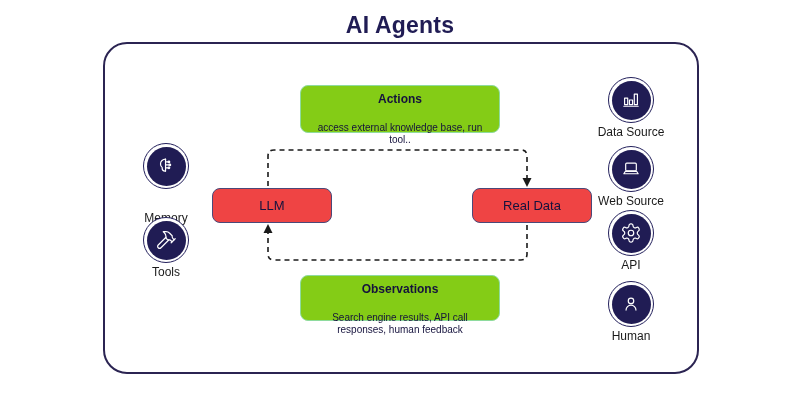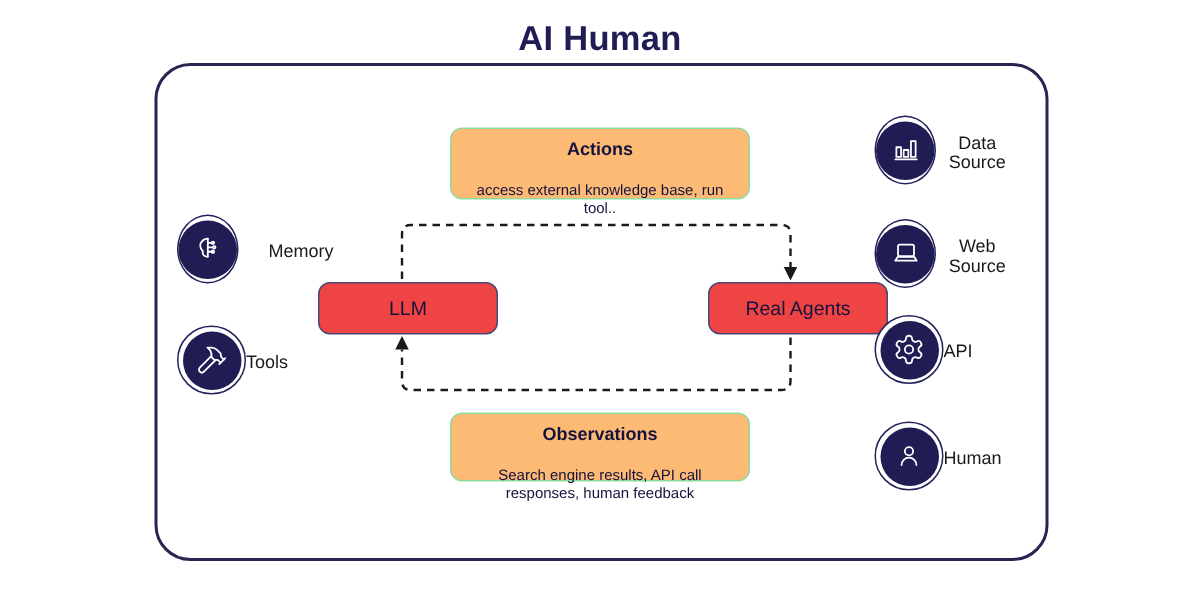--- a/index.html
+++ b/index.html
@@ -9,51 +9,51 @@
   }
   .page-title{
     position:absolute;left:0;top:12px;width:800px;text-align:center;
     font-size:23px;font-weight:800;color:#201c54;letter-spacing:.2px;
   }
   .frame{
     position:absolute;left:103px;top:42px;width:592px;height:328px;
     border:2px solid #2b2452;border-radius:24px;background:#ffffff;
   }
   .green-box{
-    position:absolute;width:200px;background:#fdba74;border:1px solid #8edb9e;
+    position:absolute;width:200px;background:#84cc16;border:1px solid #8edb9e;
     border-radius:8px;text-align:center;box-sizing:border-box;padding:6px 10px 5px;
   }
   .green-box .gb-title{font-size:12px;font-weight:700;color:#15123d;line-height:14px;}
   .green-box .gb-desc{font-size:10px;color:#15123d;line-height:12px;margin-top:16px;}
   .node{
     position:absolute;width:120px;height:35px;background:#ef4444;border:1.2px solid #4b4878;
     border-radius:8px;display:flex;align-items:center;justify-content:center;
     font-size:13px;color:#15123d;box-sizing:border-box;
   }
   .icon-item{
-    position:absolute;width:96px;display:flex;flex-direction:row;align-items:center;
+    position:absolute;width:96px;display:flex;flex-direction:column;align-items:center;
   }
   .icon-ring{
     width:46px;height:46px;border-radius:50%;border:1.5px solid #23205c;
     display:flex;align-items:center;justify-content:center;box-sizing:border-box;background:#ffffff;
   }
   .icon-core{
     width:39px;height:39px;border-radius:50%;background:#201c54;
     display:flex;align-items:center;justify-content:center;
   }
   .icon-core svg{stroke:#ffffff;fill:none;stroke-width:1.3;stroke-linecap:round;stroke-linejoin:round;}
   .icon-label{font-size:12px;color:#1a1a1a;margin-top:3px;line-height:13px;text-align:center;}
   .loop-svg{position:absolute;left:0;top:0;pointer-events:none;}
 </style>
 </head>
 <body>
 
 <div class="canvas">
 
-  <div class="page-title">AI Human</div>
+  <div class="page-title">AI Agents</div>
 
   <div class="frame"></div>
 
   <svg class="loop-svg" width="800" height="400" viewBox="0 0 800 400">
     <path d="M268,186 V156 Q268,150 274,150 H521 Q527,150 527,156 V178" stroke="#1a1a1a" stroke-width="1.6" fill="none" stroke-dasharray="5,4"></path>
     <polygon points="527,187 522.5,178 531.5,178" fill="#1a1a1a"></polygon>
     <path d="M527,225 V254 Q527,260 521,260 H274 Q268,260 268,254 V233" stroke="#1a1a1a" stroke-width="1.6" fill="none" stroke-dasharray="5,4"></path>
     <polygon points="268,224 263.5,233 272.5,233" fill="#1a1a1a"></polygon>
   </svg>
 
@@ -62,21 +62,21 @@
     <div class="gb-desc">access external knowledge base, run tool..</div>
   </div>
 
   <div class="green-box" style="left:300px;top:275px;height:46px;">
     <div class="gb-title">Observations</div>
     <div class="gb-desc">Search engine results, API call responses, human feedback</div>
   </div>
 
   <div class="node" style="left:212px;top:188px;">LLM</div>
 
-  <div class="node" style="left:472px;top:188px;">Real Agents</div>
+  <div class="node" style="left:472px;top:188px;">Real Data</div>
 
   <div class="icon-item" style="left:118px;top:143px;gap:20px;">
     <div class="icon-ring">
       <div class="icon-core">
         <svg width="22" height="22" viewBox="0 0 24 24">
           <path d="M11.5 4.5c-3 0-5.5 2.3-5.5 5.2 0 1.5.7 2.9 1.8 3.8v1a3 3 0 0 0 3 3h.7"></path>
           <path d="M11.5 4.5v13"></path>
           <path d="M11.5 7.5h2.8"></path>
             <circle cx="15.2" cy="7.5" r="0.9"></circle>
           <path d="M11.5 10.8h3.8"></path>

